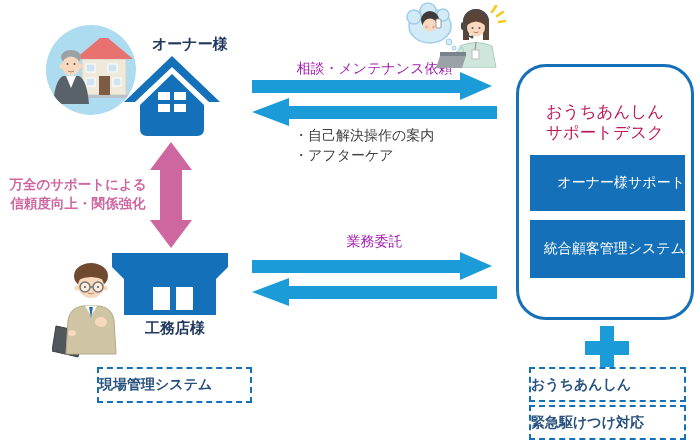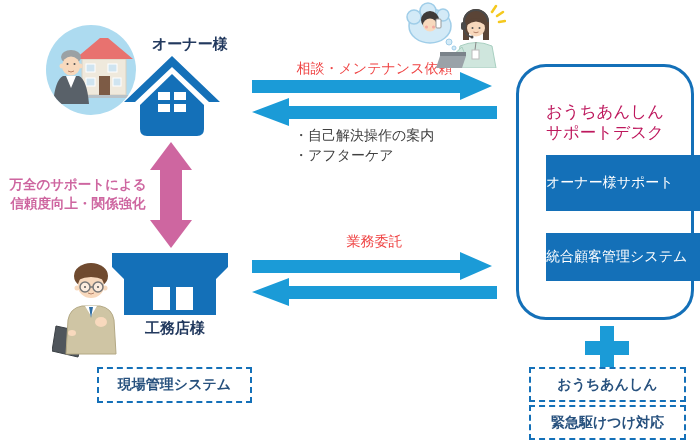--- a/index.html
+++ b/index.html
@@ -5,53 +5,53 @@
   * { margin:0; padding:0; box-sizing:border-box; }
   body { background:#fff; }
   #canvas {
     position:relative; width:700px; height:441px; background:#ffffff;
     font-family:"Liberation Sans","DejaVu Sans",sans-serif; overflow:hidden;
   }
   .abs { position:absolute; }
 
   
   .navy-label { font-size:15px; font-weight:bold; color:#22395e; white-space:nowrap; }
-  .flow-label { font-size:14px; color:#ef4444; text-align:center; white-space:nowrap; }
+  .flow-label { font-size:14px; color:#a21caf; text-align:center; white-space:nowrap; }
   .bullets { font-size:14px; color:#404040; white-space:nowrap; }
   .bullets div { height:20px; line-height:20px; }
   .bullets.tight div { height:19px; line-height:19px; }
 
   .relationship-text {
     left:4px; top:175px; width:148px; text-align:center;
     font-size:13.5px; font-weight:bold; color:#ce66a0; line-height:19px; white-space:nowrap;
   }
 
   
   .dashed-box {
     border:2px dashed #1470b8; background:#fff;
-    display:flex; align-items:center; justify-content:center;
+    display:flex; align-items:center; justify-content:flex-start;
     font-size:14px; font-weight:bold; color:#27517e; white-space:nowrap;
   }
 
   
   .desk-panel {
     left:516px; top:64px; width:178px; height:256px;
     border:3px solid #1470b8; border-radius:30px; background:#fff;
   }
   .desk-title {
     left:516px; top:101px; width:178px; text-align:center;
     font-size:16.5px; color:#be185d; line-height:21px; white-space:nowrap;
   }
   .desk-btn {
-    left:546px; width:155px; background:#1470b8; color:#ffffff;
-    display:flex; align-items:center; justify-content:flex-start;
+    left:530px; width:155px; background:#1470b8; color:#ffffff;
+    display:flex; align-items:center; justify-content:flex-end;
     font-size:14px; white-space:nowrap;
   }
   .desk-btn-1 { top:155px; height:56px; }
-  .desk-btn-2 { top:220px; height:48px;margin-top:13px; }
+  .desk-btn-2 { top:220px; height:58px; }
 
   .plus-bar { background:#1b9bd7; }
 
   svg { display:block; }
 </style>
 </head>
 <body>
 
 <div id="canvas">
 

